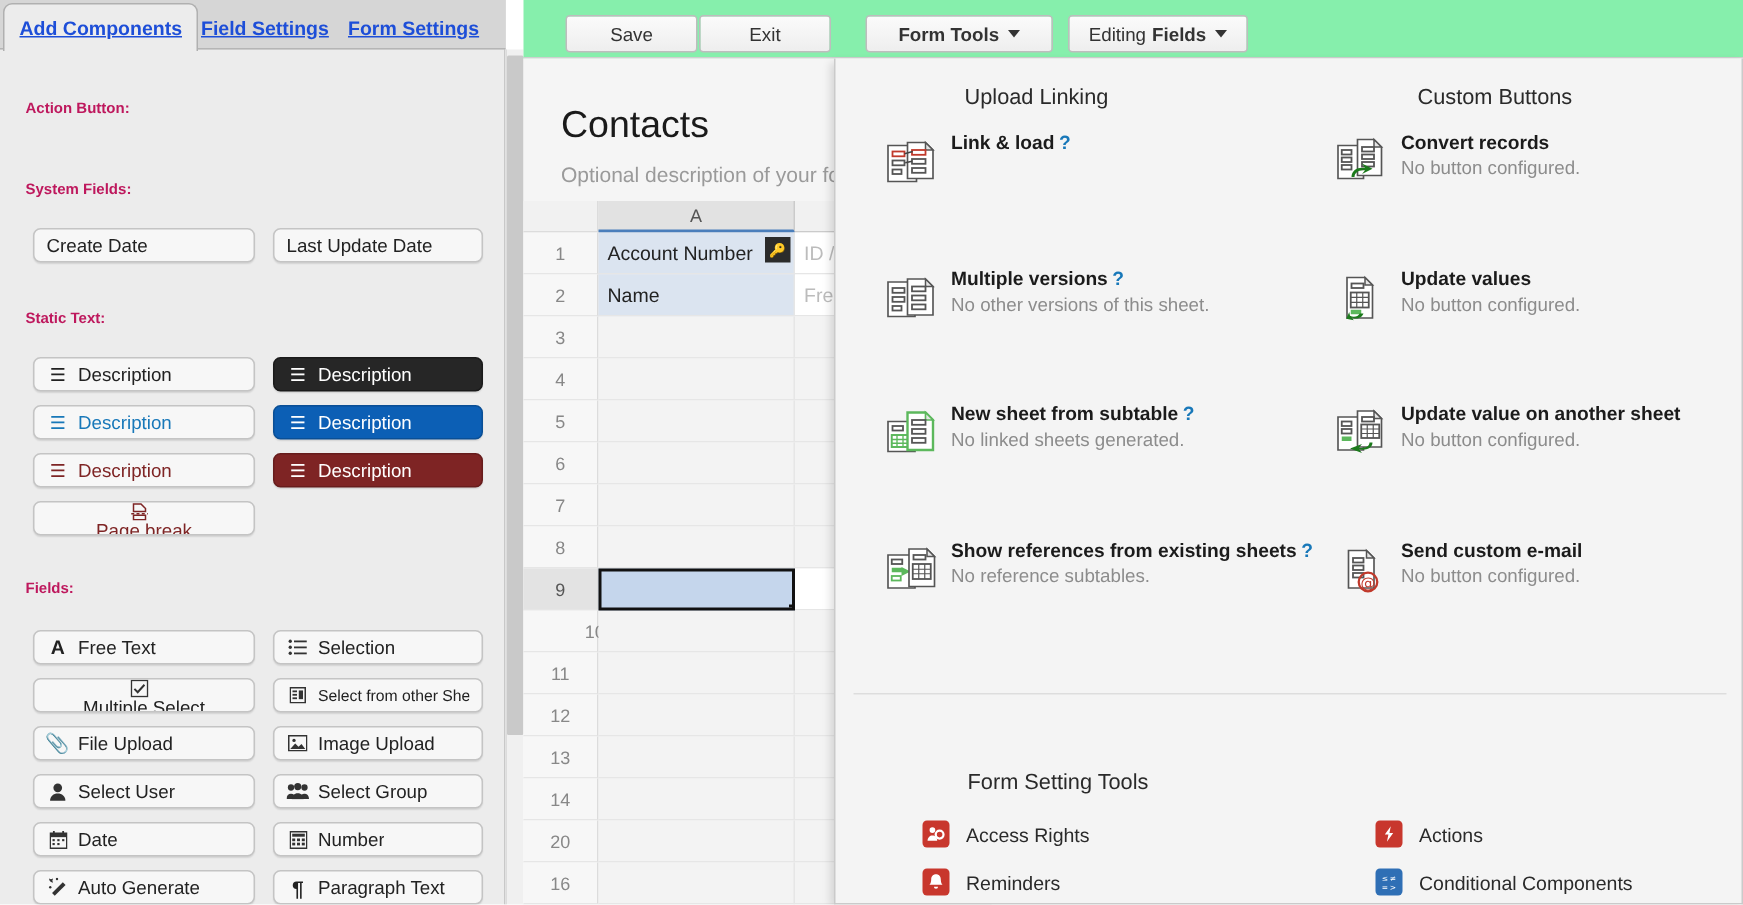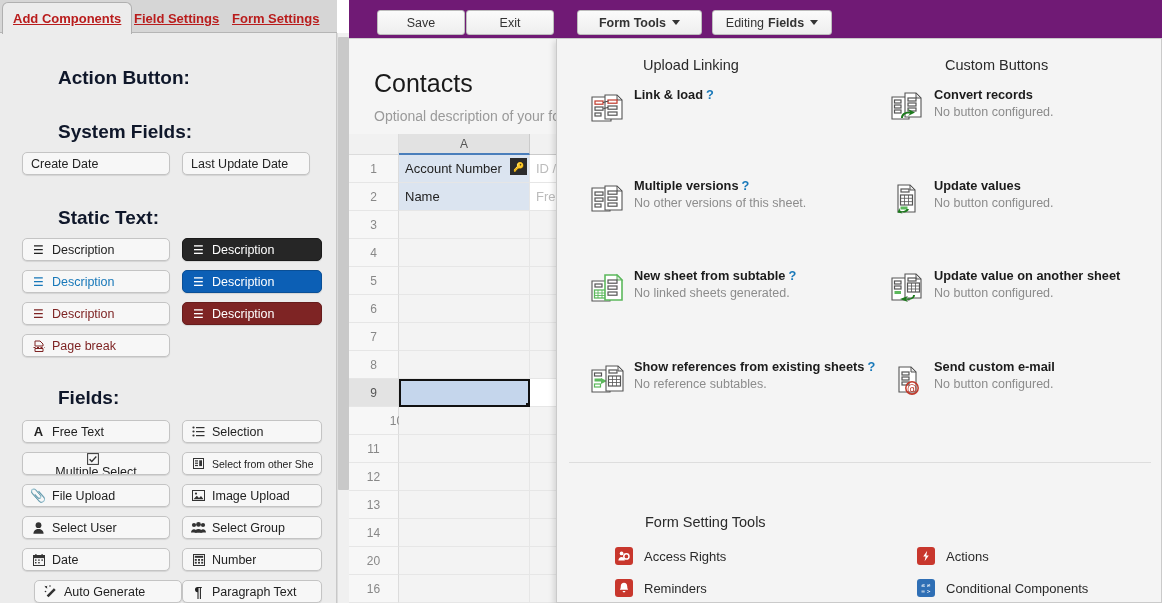--- a/index.html
+++ b/index.html
@@ -23,42 +23,42 @@
   .tabbar {
     position: absolute; left: 0; top: 0; width: 337px; height: 33px;
     background: #d6d6d6;
     border-bottom: 1px solid #b5b5b5;
   }
   .tab {
     position: absolute; top: 3px; height: 30px;
     display: flex; align-items: center; justify-content: center;
     padding: 0 10px;
     font-size: 13px; font-weight: bold;
-    color: #b91c1c;
+    color: #1d4ed8;
     text-decoration: underline;
     cursor: pointer;
     white-space: nowrap;
   }
   .tab.active {
     background: #ececec;
     border: 1px solid #b0b0b0;
     border-bottom: none;
     border-radius: 6px 6px 0 0;
     top: 2px; height: 32px;
   }
   .tab-add { left: 2px; }
   .tab-field { left: 124px; }
   .tab-form { left: 222px; }
 
   .panel-body { position: absolute; left: 0; top: 33px; width: 337px; height: 570px; }
 
   .section-label {
     position: absolute;
-    font-size: 19px; font-weight: bold; color: #0f172a;
-    left: 17px; white-space: nowrap; margin-left: 41px;
+    font-size: 10px; font-weight: bold; color: #be185d;
+    left: 17px; white-space: nowrap;
   }
 
   .pill {
     position: absolute;
     height: 23px;
     border-radius: 5px;
     background: #f7f7f7;
     border: 1px solid #c4c4c4;
     box-shadow: 0 1px 1px rgba(0,0,0,0.10);
     display: flex; align-items: center;
@@ -91,21 +91,21 @@
     background: #f0f0f0; border-left: 1px solid #dcdcdc;
   }
   .lp-scroll-thumb {
     position: absolute; left: 338px; top: 37px; width: 11px; height: 453px;
     background: #c9c9c9; border-radius: 1px;
   }
 
   
   .toolbar {
     position: absolute; left: 349px; top: 0; width: 813px; height: 39px;
-    background: #701a75; border-bottom: 1px solid #cfcfcf;
+    background: #86efac; border-bottom: 1px solid #cfcfcf;
   }
   .tb-btn {
     position: absolute; top: 10px; height: 25px;
     background: linear-gradient(#fbfbfb,#eeeeee);
     border: 1px solid #bdbdbd;
     border-radius: 3px;
     display: flex; align-items: center; justify-content: center;
     font-size: 12.5px; color: #333;
     cursor: pointer; white-space: nowrap;
   }
@@ -240,21 +240,21 @@
 
     <div class="panel-body">
 
       <div class="section-label" style="top:34px;">Action Button:</div>
 
       <div class="section-label" style="top:88px;">System Fields:</div>
 
       <div class="pill col-a" style="top:119px;">
         <span class="ptxt">Create Date</span>
       </div>
-      <div class="pill col-b" style="top:119px;width:128px;text-align:right;">
+      <div class="pill col-b" style="top:119px;width:140px;text-align:right;">
         <span class="ptxt">Last Update Date</span>
       </div>
 
       <div class="section-label" style="top:174px;">Static Text:</div>
 
       <div class="pill col-a" style="top:205px;">
         <span class="glyph">☰</span>
         <span class="ptxt">Description</span>
       </div>
       <div class="pill col-b dark" style="top:205px;">
@@ -273,21 +273,21 @@
 
       <div class="pill col-a t-maroon" style="top:269px;">
         <span class="glyph">☰</span>
         <span class="ptxt">Description</span>
       </div>
       <div class="pill col-b maroon" style="top:269px;">
         <span class="glyph">☰</span>
         <span class="ptxt">Description</span>
       </div>
 
-      <div class="pill col-a t-maroon" style="top:301px;">
+      <div class="pill col-a t-maroon" style="top:301px;flex-direction:column;">
         <span class="glyph">
           <svg width="12" height="12" viewBox="0 0 12 12">
             <path d="M2 1h5l3 3v2H2z" fill="none" stroke="#7e2424" stroke-width="1"></path>
             <path d="M0.5 7.5h11" stroke="#7e2424" stroke-width="1" stroke-dasharray="2 1.5"></path>
             <path d="M2 8.5h8v3H2z" fill="none" stroke="#7e2424" stroke-width="1"></path>
           </svg>
         </span>
         <span class="ptxt">Page break</span>
       </div>
 
@@ -396,21 +396,21 @@
             <rect x="5" y="5" width="2" height="1.8" fill="#333"></rect>
             <rect x="8.2" y="5" width="2" height="1.8" fill="#333"></rect>
             <rect x="1.8" y="7.8" width="2" height="1.8" fill="#333"></rect>
             <rect x="5" y="7.8" width="2" height="1.8" fill="#333"></rect>
             <rect x="8.2" y="7.8" width="2" height="1.8" fill="#333"></rect>
           </svg>
         </span>
         <span class="ptxt">Number</span>
       </div>
 
-      <div class="pill col-a" style="top:547px;margin-left:12px;">
+      <div class="pill col-a" style="top:547px;">
         <span class="glyph">
           <svg width="13" height="13" viewBox="0 0 13 13">
             <path d="M4.5 12.2L11.7 5 9.9 3.2 2.7 10.4z" fill="#333"></path>
             <path d="M0.8 1.4l1.4.5-.5-1.4.5-1.4-1.4.5-1.4-.5.5 1.4z" fill="#333" transform="translate(1.2,1.6)"></path>
             <circle cx="1.5" cy="6.5" r="0.8" fill="#333"></circle>
             <circle cx="6" cy="1" r="0.8" fill="#333"></circle>
           </svg>
         </span>
         <span class="ptxt">Auto Generate</span>
       </div>

